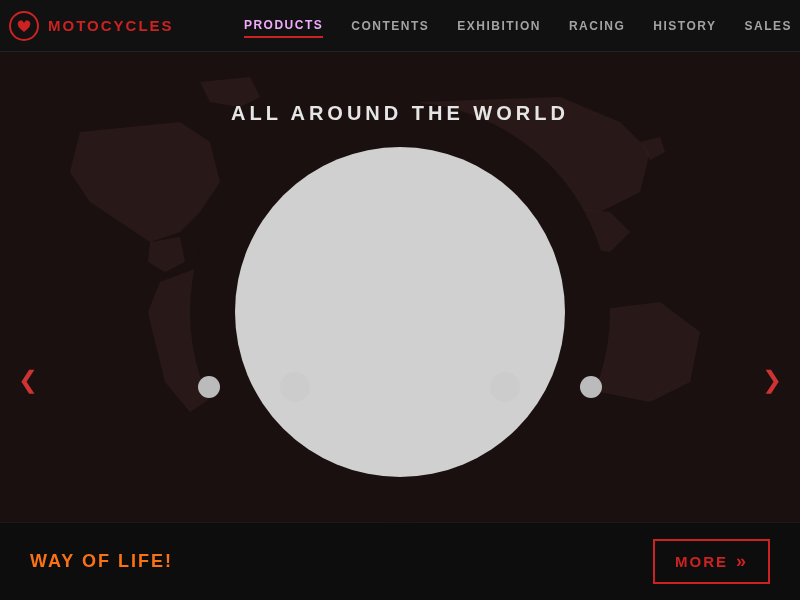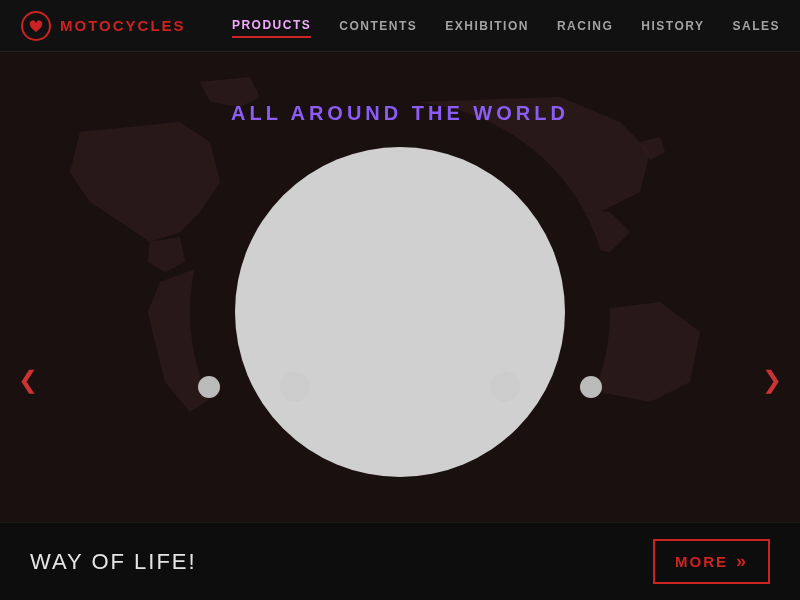--- a/index.html
+++ b/index.html
@@ -12,21 +12,21 @@
       font-family: Arial, sans-serif;
     }
 
     
     #header {
       width: 800px;
       height: 52px;
       background: #111;
       display: flex;
       align-items: center;
-      padding: 0 20px;
+      padding: 0 8px;
       position: relative;
       z-index: 10;
       border-bottom: 1px solid #222;
     }
 
     #logo-area {
       display: flex;
       align-items: center;
       gap: 8px;
     }
@@ -92,21 +92,21 @@
       opacity: 0.35;
     }
 
     
     #main-title {
       position: absolute;
       top: 50px;
       left: 0;
       right: 0;
       text-align: center;
-      color: #8b5cf6;
+      color: #e5e5e5;
       font-size: 20px;
       font-weight: bold;
       letter-spacing: 4px;
       text-transform: uppercase;
       z-index: 5;
     }
 
     
     #ring-container {
       position: absolute;
@@ -175,23 +175,23 @@
       background: #0d0d0d;
       display: flex;
       align-items: center;
       justify-content: space-between;
       padding: 0 30px;
       z-index: 10;
       border-top: 1px solid #1a1a1a;
     }
 
     #bottom-tagline {
-      color: #e5e5e5;
-      font-size: 22px;
-      font-weight: normal;
+      color: #f97316;
+      font-size: 18px;
+      font-weight: bold;
       letter-spacing: 2px;
       text-transform: uppercase;
     }
 
     #more-button {
       border: 2px solid #cc2222;
       background: transparent;
       color: #cc2222;
       font-size: 15px;
       font-weight: bold;

